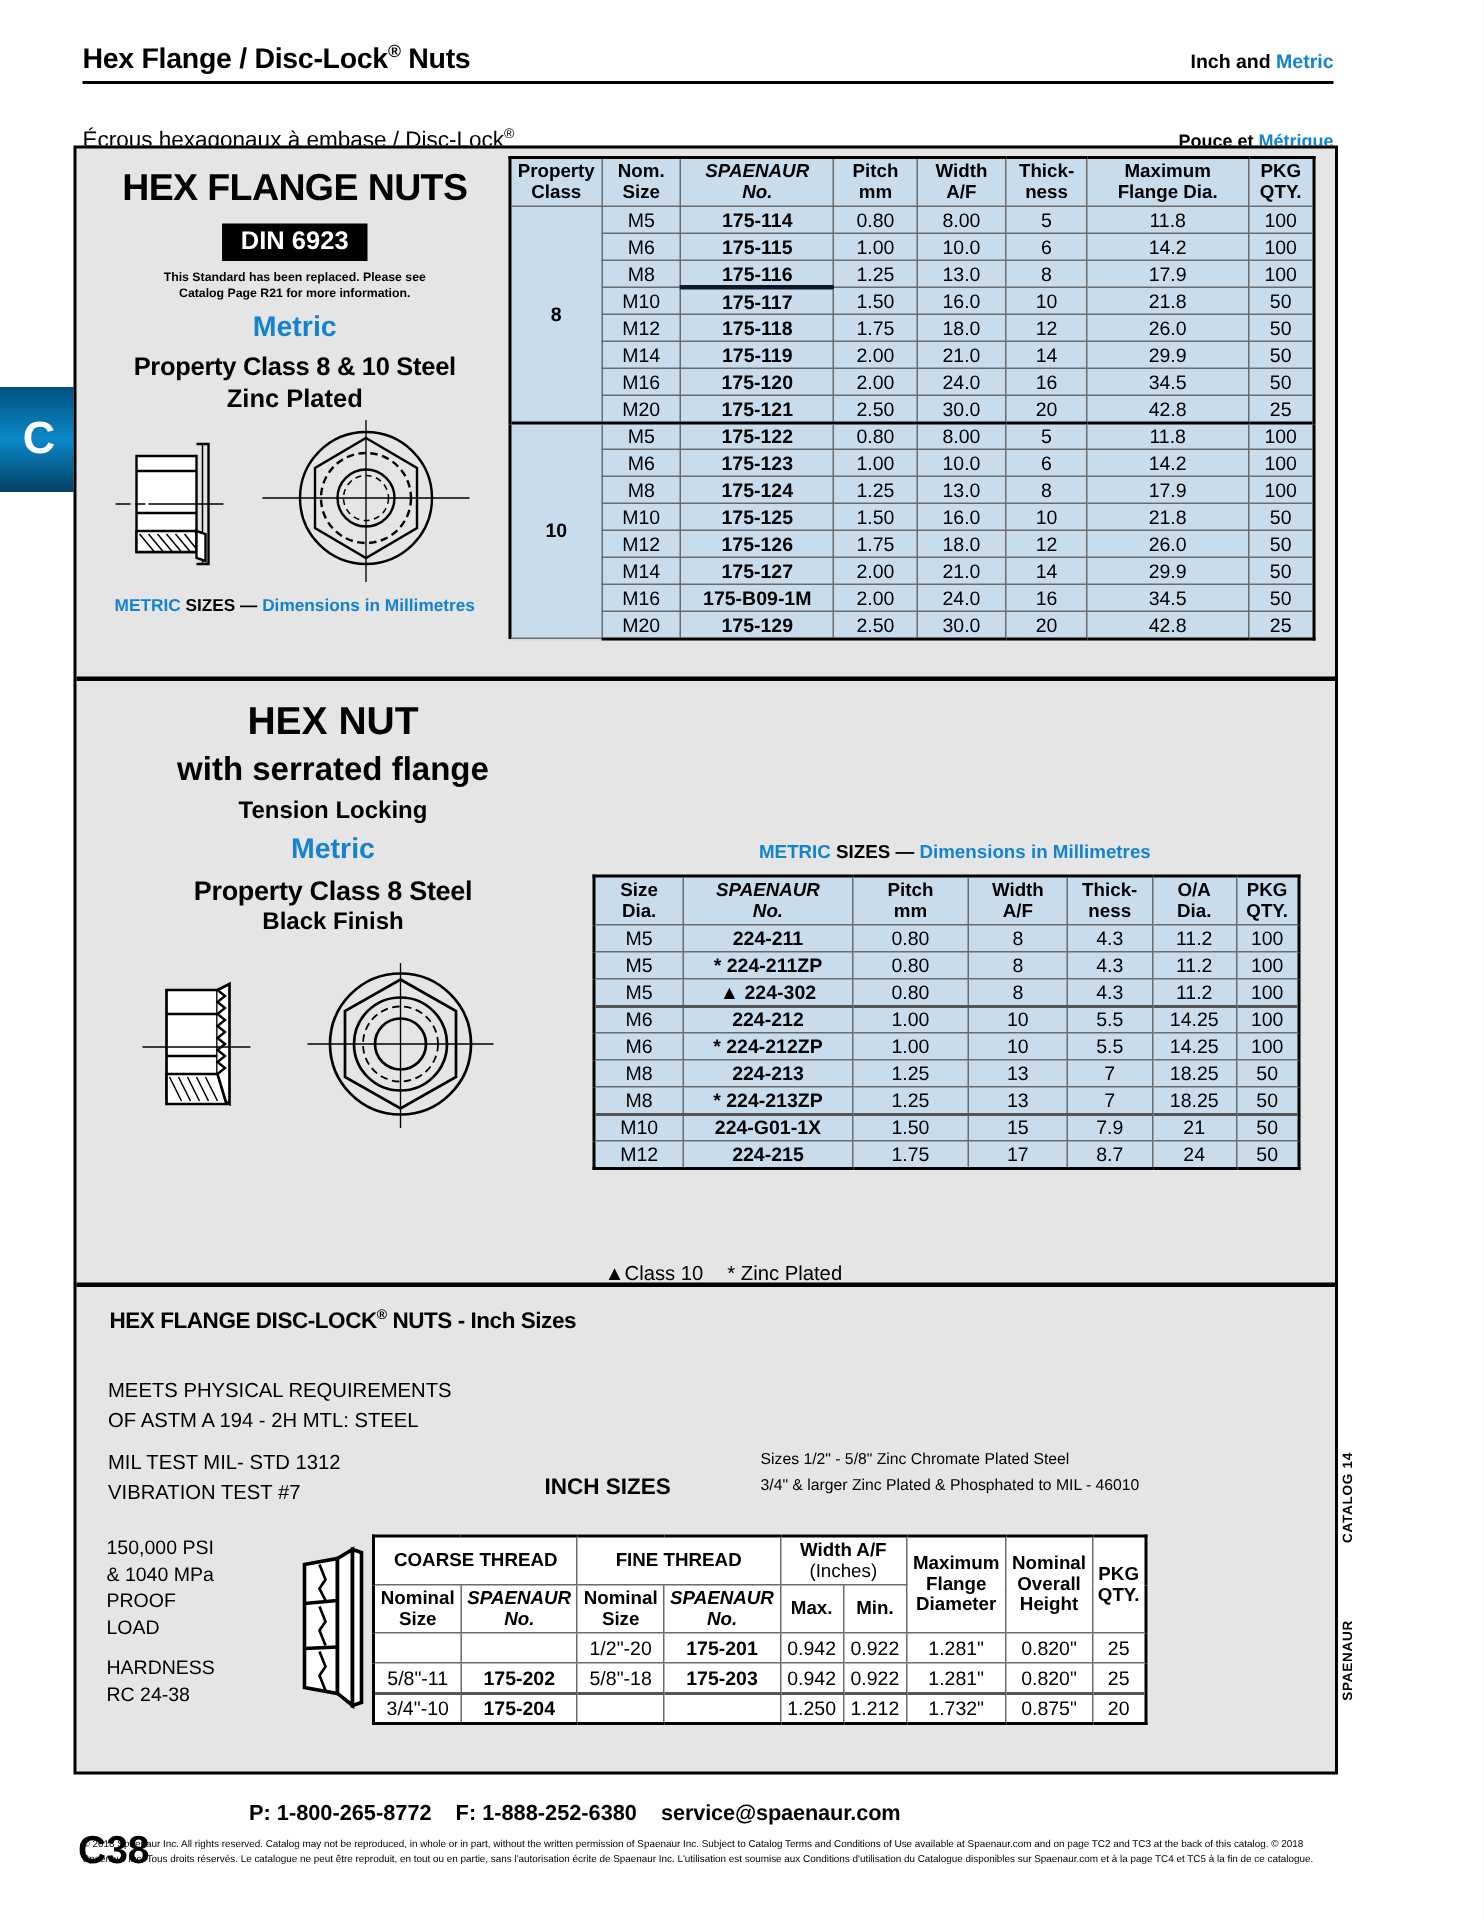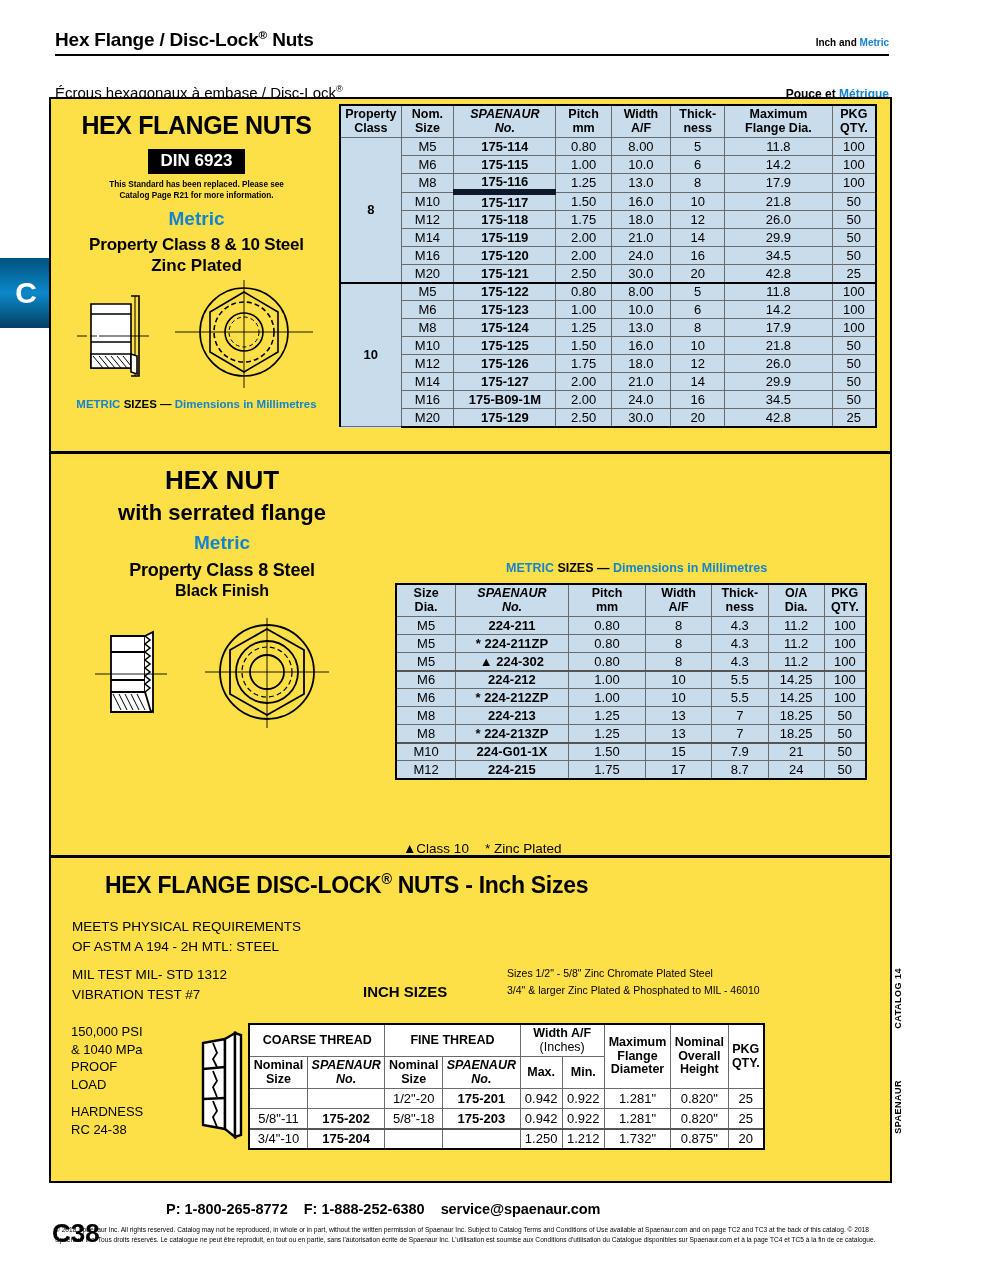--- a/index.html
+++ b/index.html
@@ -9,41 +9,41 @@
     font-family: "Liberation Sans", sans-serif;
     color: #000;
     overflow: hidden;
   }
   .page { position: relative; width: 989px; height: 1280px; }
 
   
   .hdr { position: absolute; left: 55px; top: 28px; width: 834px; }
   .hdr-row1 { display: flex; justify-content: space-between; align-items: baseline; padding-bottom: 3px; }
   .hdr-title { font-size: 19px; font-weight: bold; letter-spacing: -0.2px; }
-  .hdr-right1 { font-size: 10px; font-weight: bold; }
+  .hdr-right1 { font-size: 13px; font-weight: bold; }
   .hdr-rule { border-top: 2px solid #000; }
   .hdr-row2 { display: flex; justify-content: space-between; align-items: baseline; padding-top: 4px; }
   .hdr-sub { font-size: 15px; margin-top: 24px; }
   .hdr-right2 { font-size: 12px; font-weight: bold; padding-left: 31px; }
   .blue { color: #1383d0; }
   .sup { font-size: 0.62em; vertical-align: super; }
 
   
   .ctab {
     position: absolute; left: 0px; top: 258px; width: 52px; height: 70px;
     background: linear-gradient(to bottom, #0a4e7a 0%, #0a86c8 45%, #04absolute 100%);
     background: linear-gradient(to bottom, #00517f 0%, #0b88c9 50%, #033f63 100%);
     color: #fff; font-size: 30px; font-weight: bold;
     display: flex; align-items: center; justify-content: center;
   }
 
   
   .frame {
     position: absolute; left: 49px; top: 97px; width: 843px; height: 1086px;
-    border: 2px solid #000; background: #fde047;
+    border: 2px solid #000; background: #e5e5e5;
   }
 
   
   .sec { position: absolute; left: 0; width: 100%; }
   .sec-div { position: absolute; left: 0; width: 100%; border-top: 3px solid #000; }
 
   
   #sec1 { top: 0; height: 352px; }
   .s1-left { position: absolute; left: 4px; top: 4px; width: 283px; height: 344px; text-align: center; }
   .s1-h1 { font-size: 25px; font-weight: bold; margin-top: 8px; letter-spacing: -0.4px; }
@@ -102,21 +102,21 @@
   #t2 td.w  { width: 66px; }
   #t2 td.t  { width: 57px; }
   #t2 td.oa { width: 56px; }
   #t2 td.q  { width: 42px; }
   #t2 td.pn .mk { font-weight: bold; }
   .fnote { position: absolute; left: 352px; top: 390px; font-size: 13.5px; }
   .fnote .gap { display: inline-block; width: 16px; }
 
   
   #sec3 { top: 756px; height: 330px; }
-  .s3-h1 { position: absolute; left: 22px; top: 16px; font-size: 23px; font-weight: bold; letter-spacing: -0.3px; margin-left: 32px; }
+  .s3-h1 { position: absolute; left: 22px; top: 16px; font-size: 15px; font-weight: bold; letter-spacing: -0.3px; }
   .s3-b1 { position: absolute; left: 21px; top: 62px; font-size: 13.5px; line-height: 1.45; }
   .s3-b2 { position: absolute; left: 21px; top: 110px; font-size: 13.5px; line-height: 1.45; }
   .s3-inch { position: absolute; left: 312px; top: 128px; font-size: 15px; font-weight: bold; }
   .s3-b3 { position: absolute; left: 456px; top: 110px; font-size: 10.5px; line-height: 1.6; }
   .s3-left { position: absolute; left: 20px; top: 168px; width: 112px; text-align: left;
              font-size: 13px; line-height: 1.35; }
   .s3-left .gapline { height: 10px; }
   .s3-fig { position: absolute; left: 140px; top: 170px; }
 
   #t3wrap { position: absolute; left: 197px; top: 168px; }
@@ -266,21 +266,21 @@
                 <td class="sz">M8</td>
                 <td class="pn">175-116</td>
                 <td class="p">1.25</td>
                 <td class="w">13.0</td>
                 <td class="t">8</td>
                 <td class="fd">17.9</td>
                 <td class="q rhk">100</td>
               </tr>
               <tr>
                 <td class="sz" style="border-top:1px solid #555">M10</td>
-                <td class="pn" style="border-top:6px solid #0f172a">175-117</td>
+                <td class="pn" style="border-top:3px solid #0f172a">175-117</td>
                 <td class="p" style="border-top:1px solid #555">1.50</td>
                 <td class="w" style="border-top:1px solid #555">16.0</td>
                 <td class="t" style="border-top:1px solid #555">10</td>
                 <td class="fd" style="border-top:1px solid #555">21.8</td>
                 <td class="q rhk" style="border-top:1px solid #555">50</td>
               </tr>
               <tr>
                 <td class="sz">M12</td>
                 <td class="pn">175-118</td>
                 <td class="p">1.75</td>
@@ -393,20 +393,21 @@
         </table>
       </div>
     </div>
 
     <div class="sec-div" style="top:352px;"></div>
 
     <div class="sec" id="sec2">
       <div class="s2-left">
         <div class="s2-h1">HEX NUT</div>
         <div class="s2-h2">with serrated flange</div>
+        <div class="s2-h3">Tension Locking</div>
         <div class="s2-metric blue">Metric</div>
         <div class="s2-pc">Property Class 8 Steel</div>
         <div class="s2-bf">Black Finish</div>
 
         <div class="s2-figs">
           <div class="s2-fig-a">
           <svg width="84" height="108" viewBox="0 0 84 108">
             <g stroke="#000" fill="#fff" stroke-width="1.8">
               <path d="M20 18 L54 18 L54 90 L20 90 Z"></path>
               <path d="M20 34 L54 34 M20 62 L54 62"></path>

